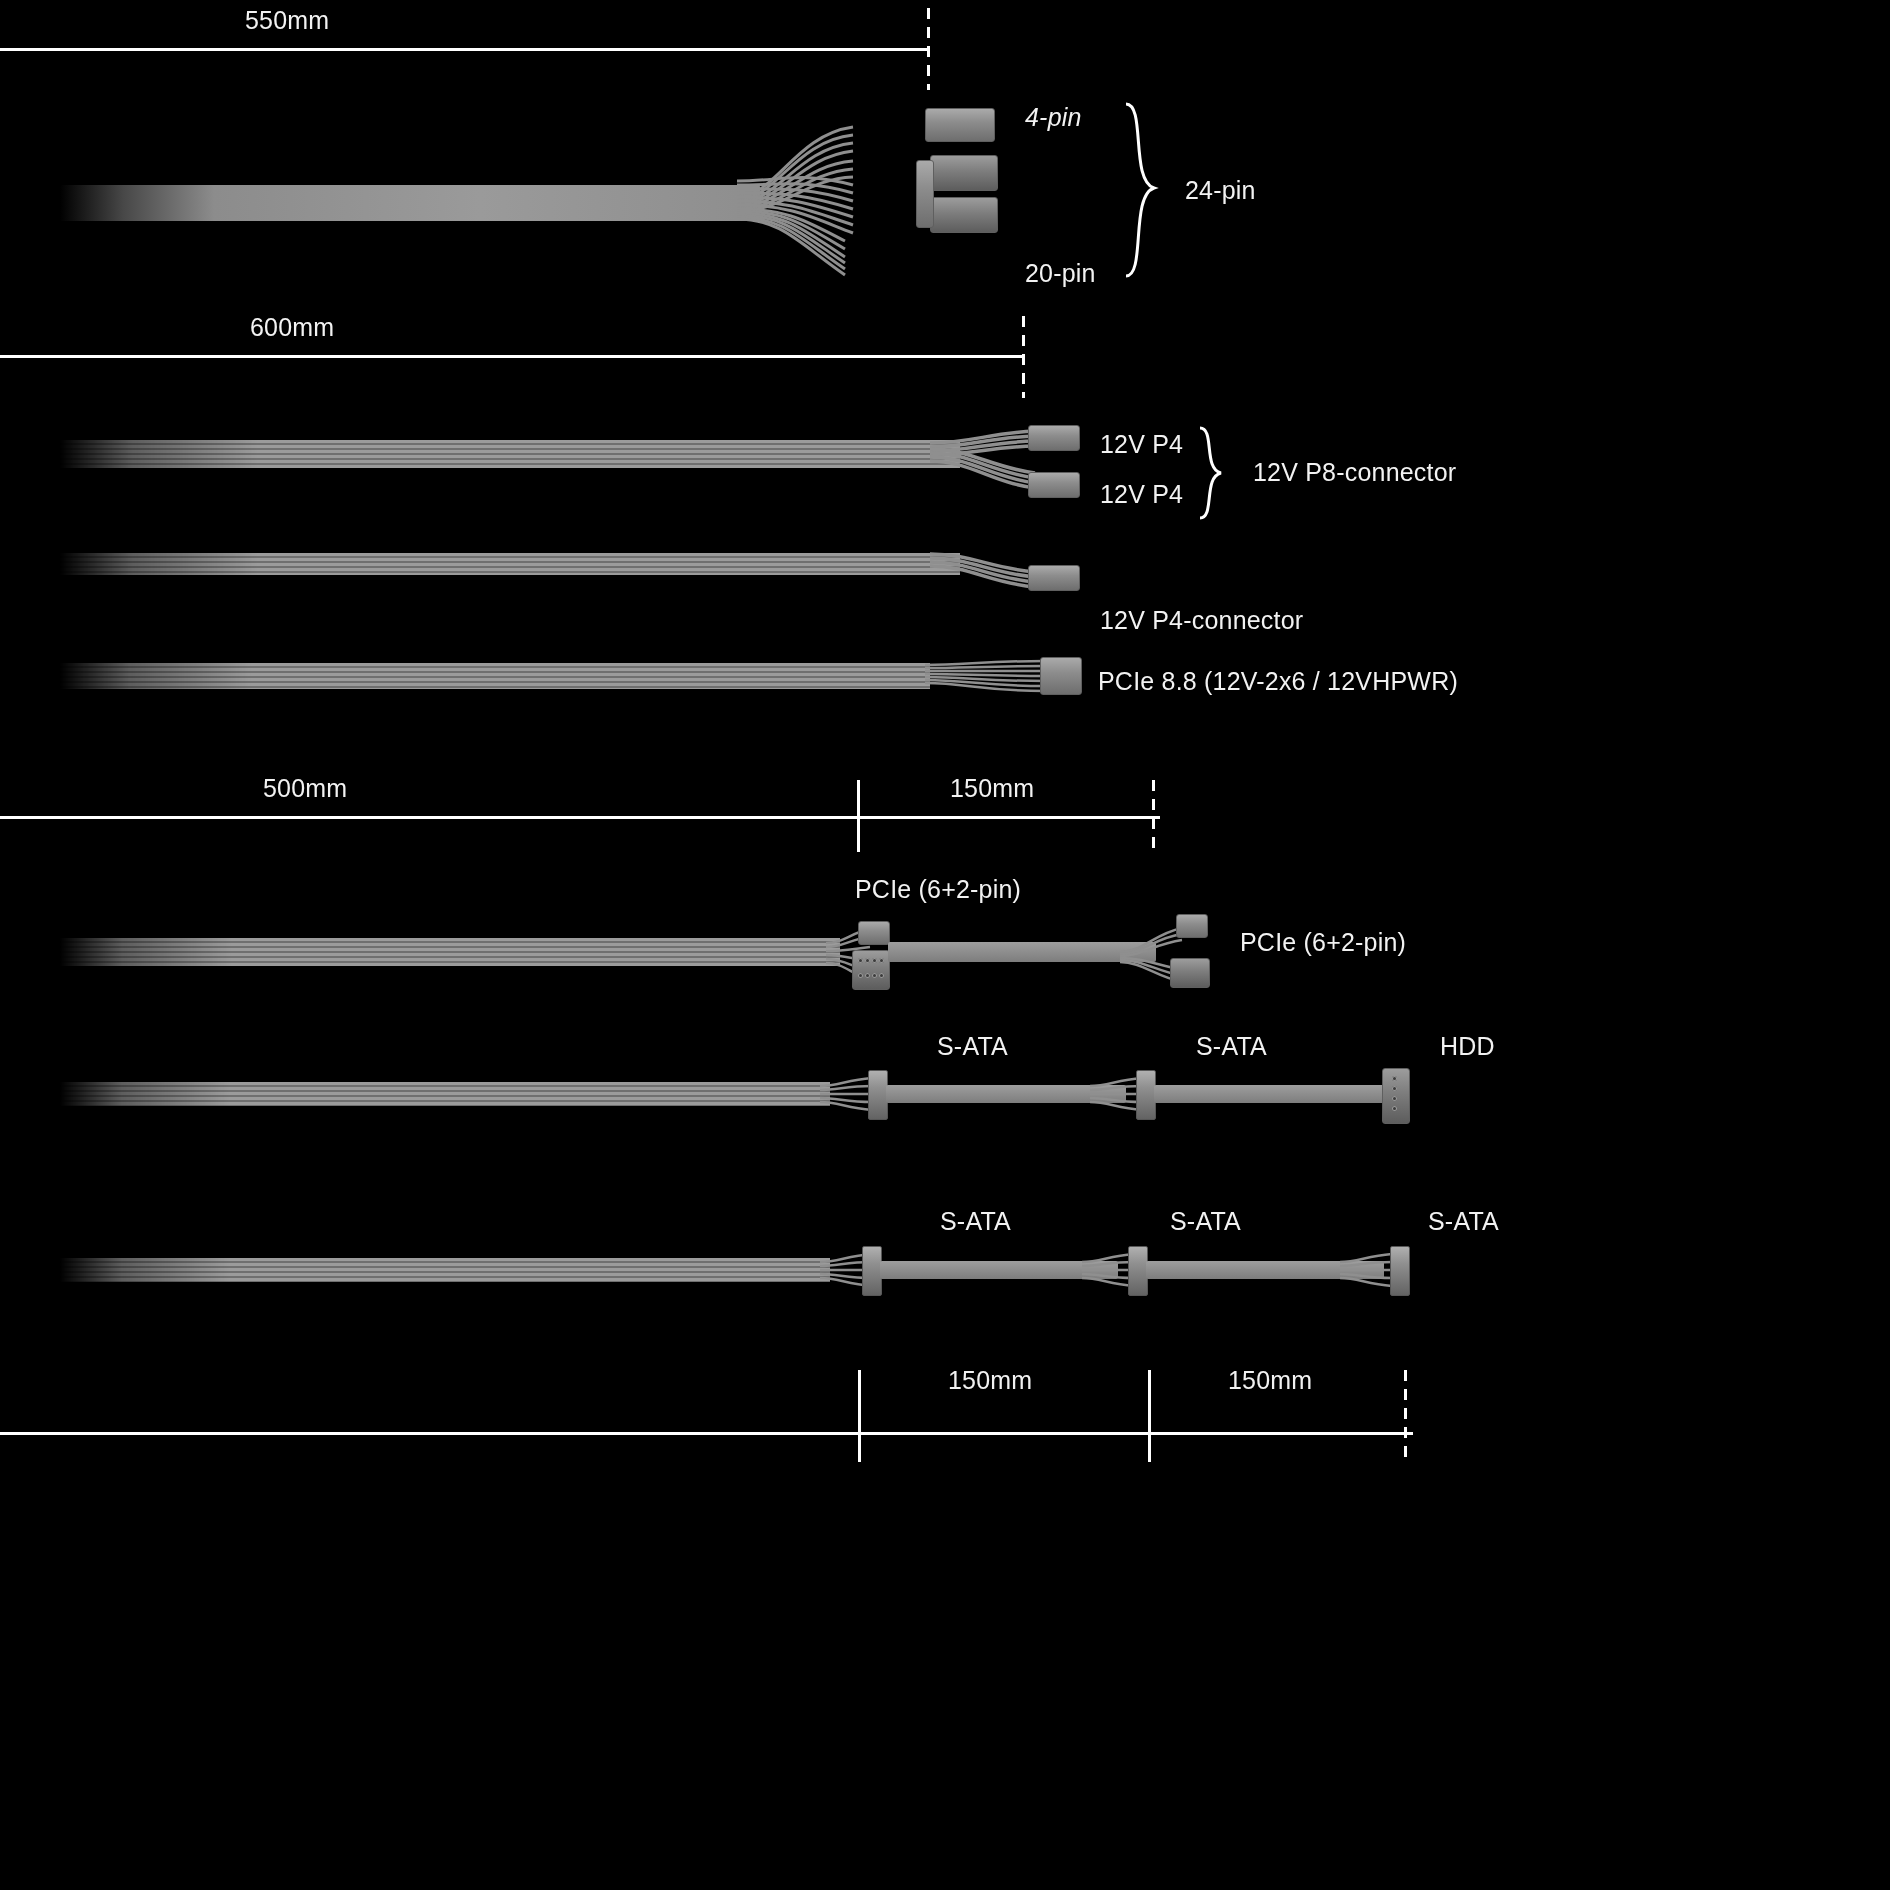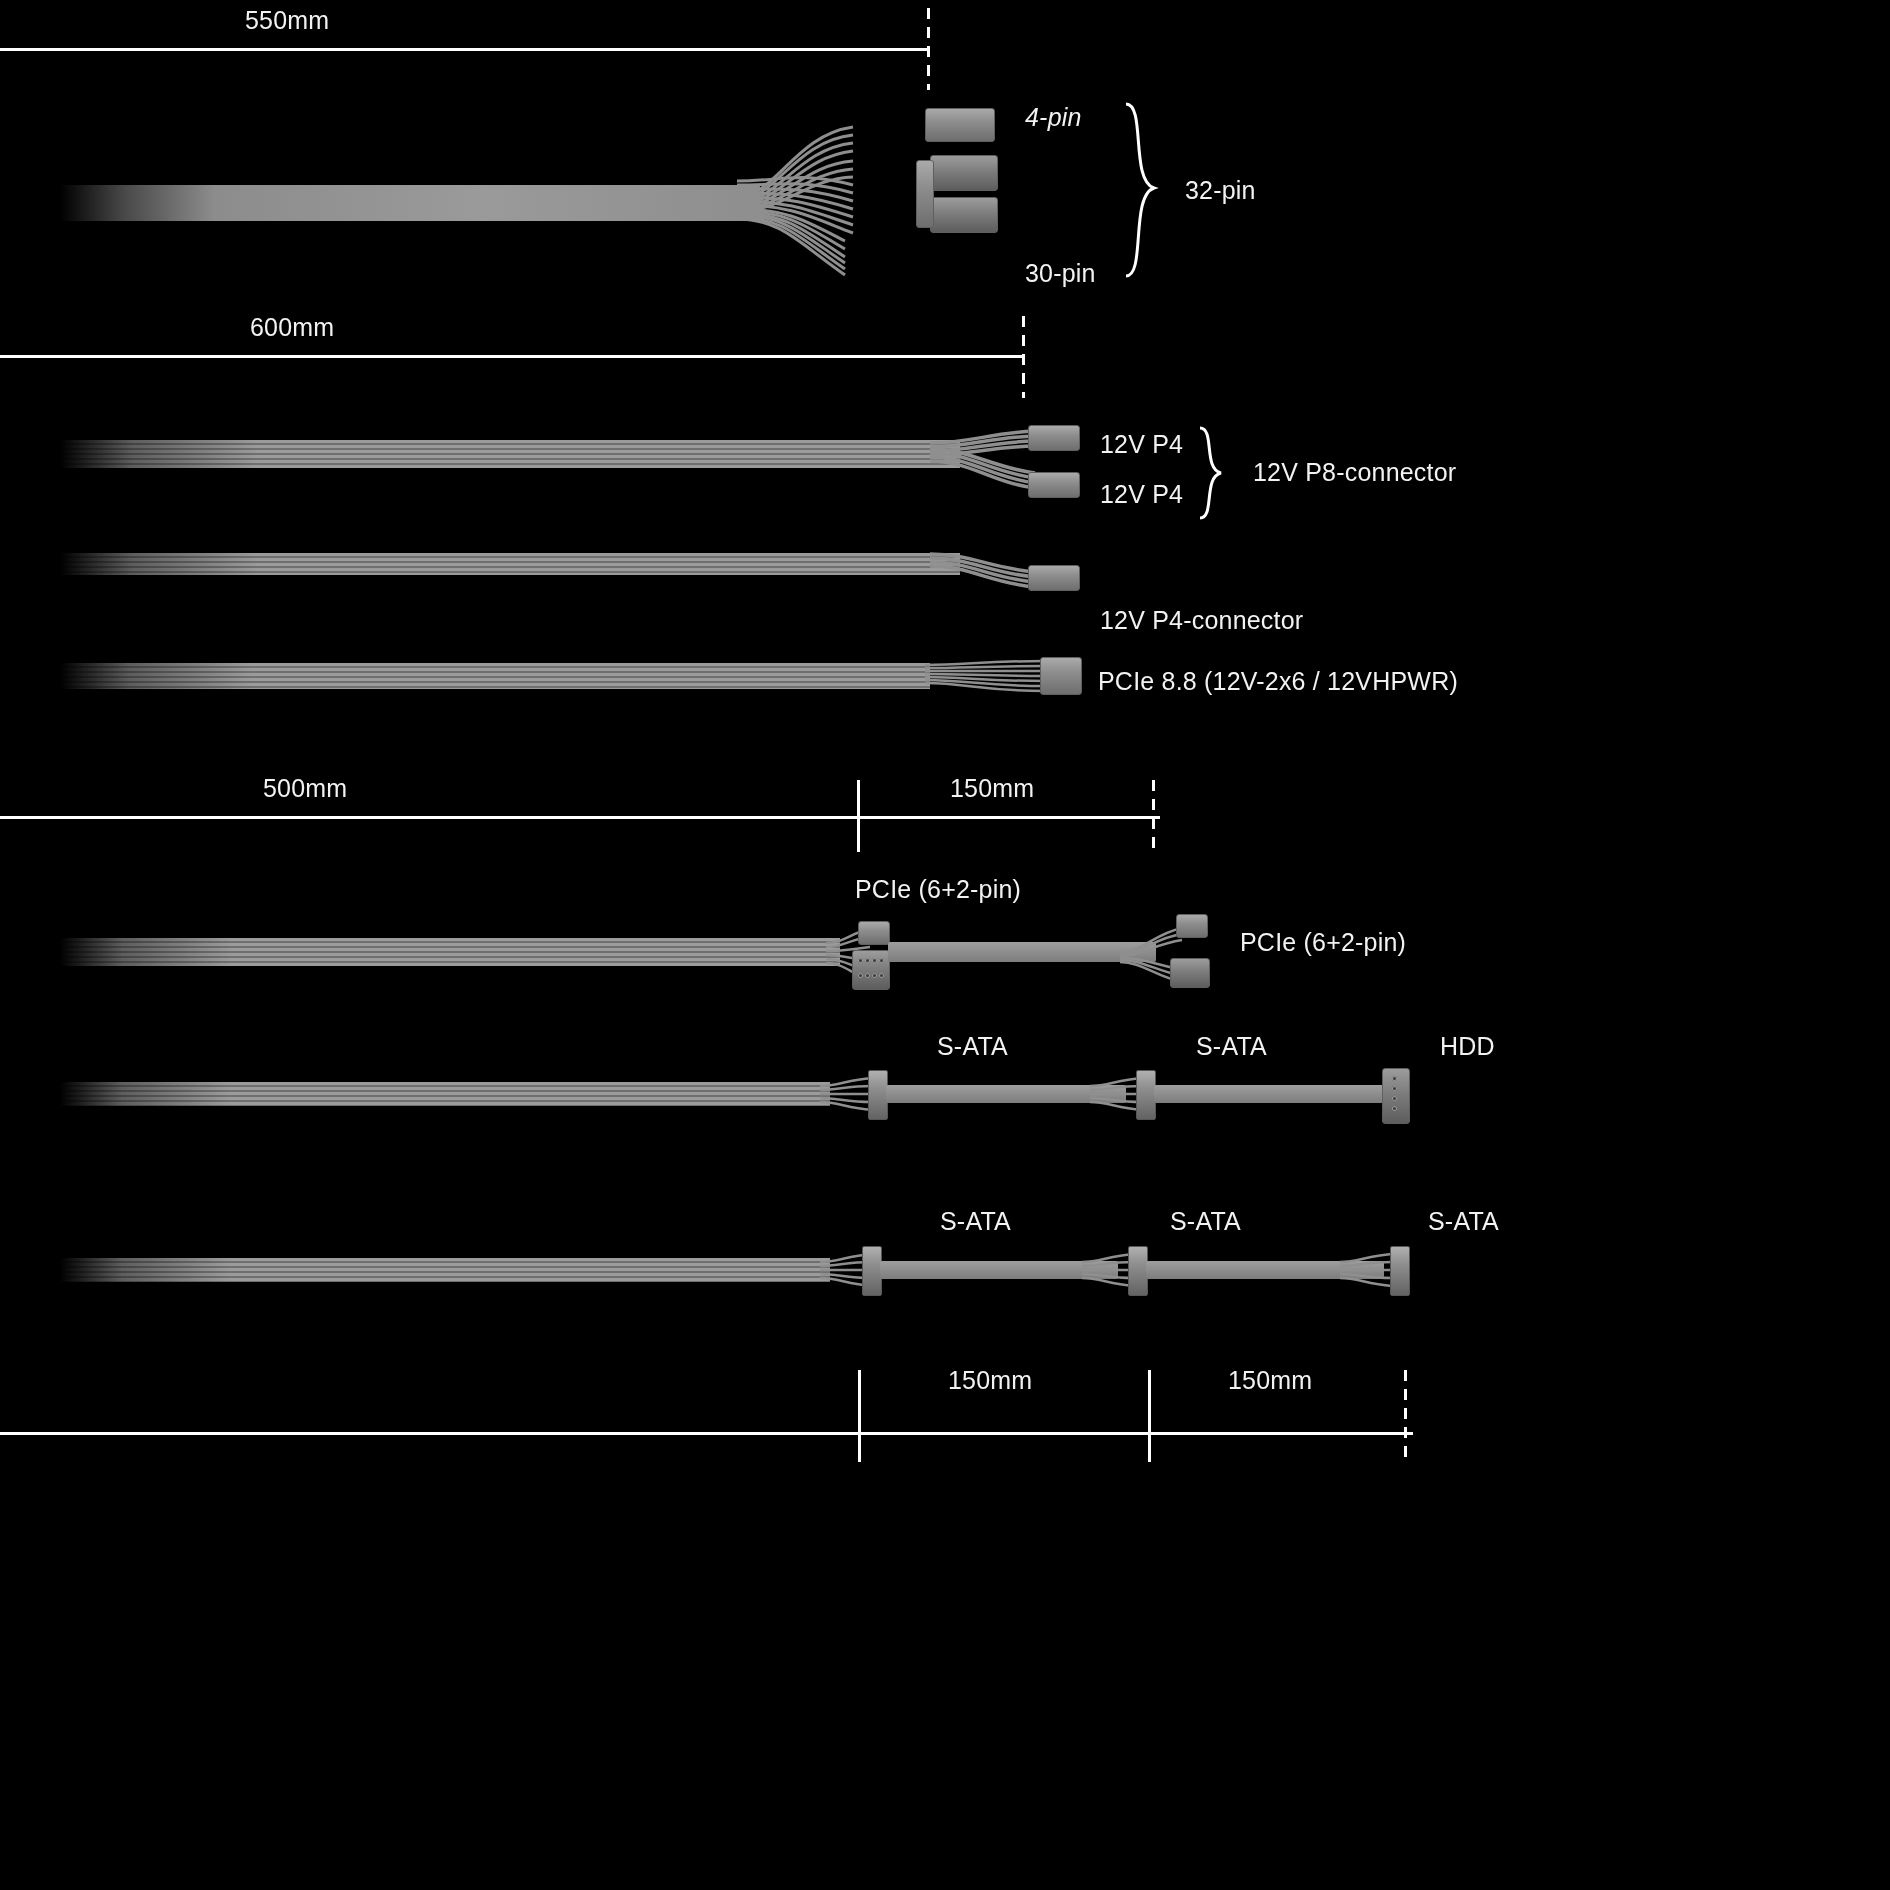--- a/index.html
+++ b/index.html
@@ -135,26 +135,26 @@
     </g>
   </svg>
 
   <div class="conn" style="left:925px; top:108px; width:70px; height:34px;"></div>
 
   <div class="conn dark" style="left:930px; top:155px; width:68px; height:36px;"></div>
   <div class="conn dark" style="left:930px; top:197px; width:68px; height:36px;"></div>
   <div class="conn" style="left:916px; top:160px; width:18px; height:68px;"></div>
 
   <div class="lbl" style="left:1025px; top:103px;font-style:italic;">4-pin</div>
-  <div class="lbl" style="left:1025px; top:259px;">30-pin</div>
+  <div class="lbl" style="left:1025px; top:259px;">20-pin</div>
 
   <svg class="brace" style="left:1120px; top:100px;" width="50" height="180" viewBox="0 0 50 180">
     <path d="M6,4 C26,4 10,80 34,88 C10,96 26,176 6,176" stroke="#ffffff" stroke-width="3" fill="none"></path>
   </svg>
-  <div class="lbl" style="left:1185px; top:176px;">32-pin</div>
+  <div class="lbl" style="left:1185px; top:176px;">24-pin</div>
 
   <div class="lbl" style="left:250px; top:313px;text-align:center;">600mm</div>
   <div class="dim-line" style="left:0px; top:355px; width:1025px;"></div>
   <div class="tick dashed" style="left:1022px; top:316px; height:82px;"></div>
 
   <div class="ribbon" style="left:60px; top:440px; width:900px; height:28px;"></div>
   <svg class="fan" style="left:930px; top:425px;" width="130" height="75" viewBox="0 0 130 75">
     <g stroke="#8f8f8f" stroke-width="3.5" fill="none">
       <path d="M0,18 C40,18 60,8 105,6"></path>
       <path d="M0,22 C40,22 60,12 105,11"></path>

